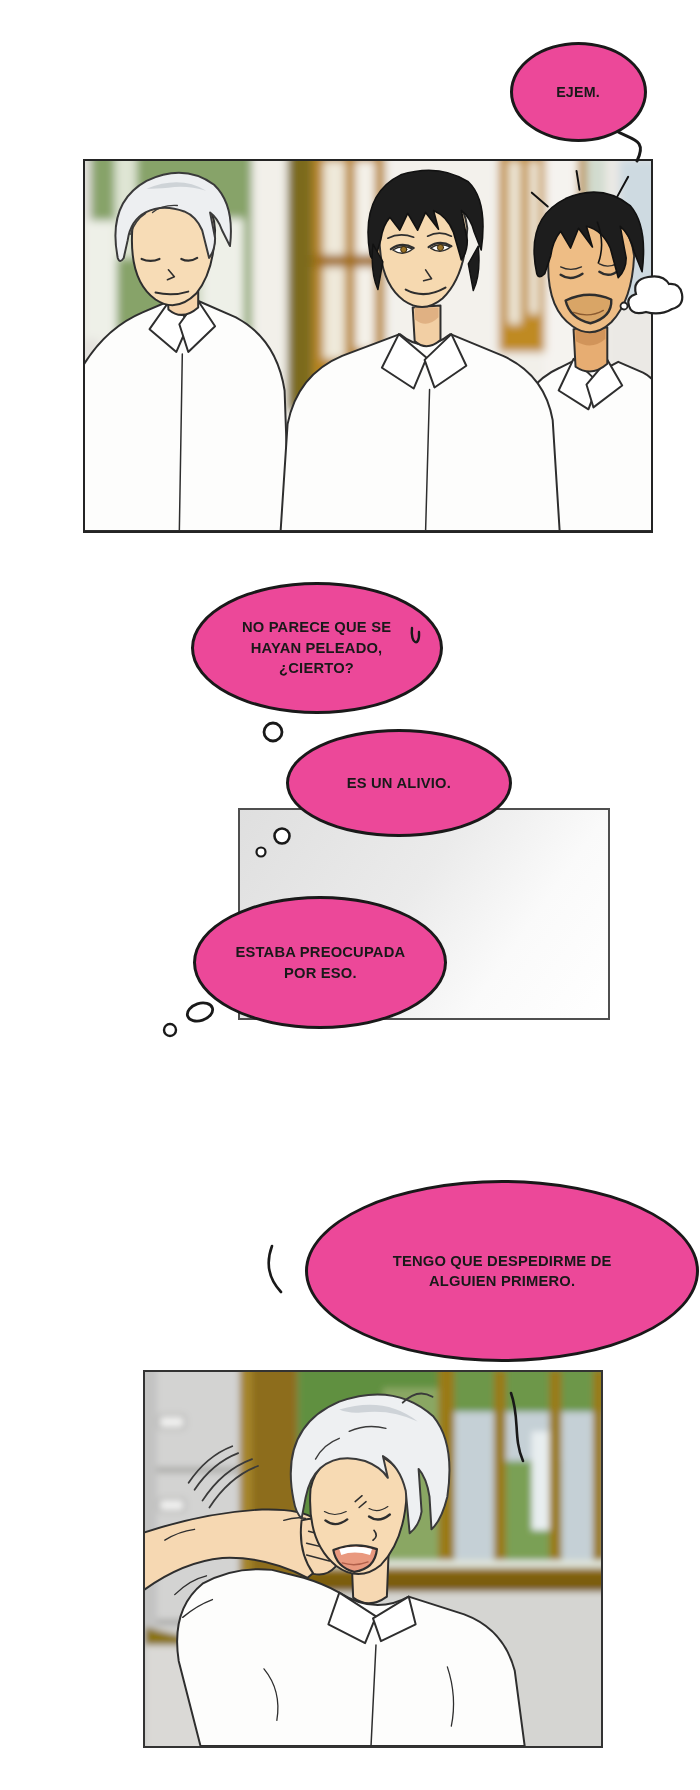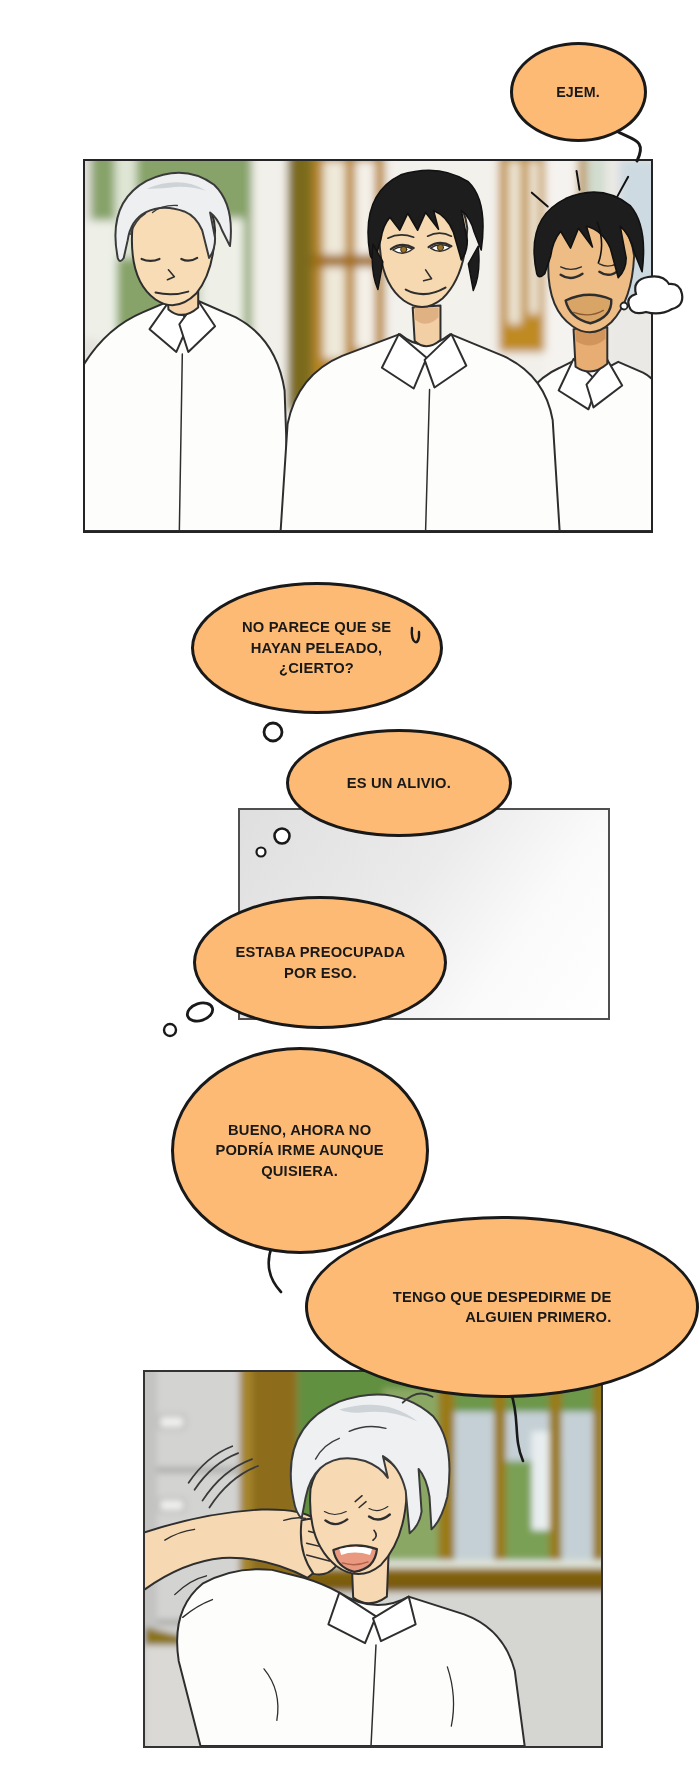--- a/index.html
+++ b/index.html
@@ -5,32 +5,32 @@
   html,body{margin:0;padding:0;background:#ffffff;}
   .page{position:relative;width:700px;height:1790px;background:#ffffff;overflow:hidden;
         font-family:"Liberation Sans",sans-serif;}
   .panel{position:absolute;box-sizing:border-box;z-index:1;overflow:hidden;}
   .panel svg{display:block;width:100%;height:100%;}
   #panel1{left:83px;top:159px;width:570px;height:374px;border:2px solid #242424;background:#f1efe9;}
   #panel-gray{left:238px;top:808px;width:372px;height:212px;border:2px solid #4f4f4f;
               background:linear-gradient(125deg,#dfdfdf 0%,#ebebeb 45%,#fafafa 72%,#ffffff 100%);}
   #panel2{left:143px;top:1370px;width:460px;height:378px;border:2px solid #333333;background:#ece9e3;}
   .overlay{position:absolute;left:0;top:0;width:700px;height:1790px;z-index:5;pointer-events:none;}
-  .bubble{position:absolute;background:#fdba74;border:3px solid #191919;border-radius:50%;
+  .bubble{position:absolute;background:#ec4899;border:3px solid #191919;border-radius:50%;
           display:flex;align-items:center;justify-content:center;text-align:center;
           box-sizing:border-box;z-index:10;}
   .btext{font-weight:bold;font-size:15.5px;line-height:1.32;color:#191919;
          letter-spacing:.2px;transform:scaleX(.95);}
   #b-ejem{left:510px;top:42px;width:137px;height:100px;}
   #b-ejem .btext{font-size:15px;}
   #b-thought1{left:191px;top:582px;width:252px;height:132px;}
   #b-alivio{left:286px;top:729px;width:226px;height:108px;}
   #b-estaba{left:193px;top:896px;width:254px;height:133px;}
   #b-bueno{left:171px;top:1047px;width:258px;height:207px;z-index:11;}
-  #b-tengo{left:305px;top:1216px;width:394px;height:182px;text-align:right;}
+  #b-tengo{left:305px;top:1180px;width:394px;height:182px;}
   .u-doodle{position:absolute;right:16px;top:40px;width:16px;height:30px;}
 </style>
 </head>
 <body>
 
 <div class="page">
 
   <div class="panel" id="panel1">
     <svg viewBox="0 0 570 374" preserveAspectRatio="none">
       <defs>
@@ -259,21 +259,14 @@
     </div>
   </div>
 
   <div class="bubble" id="b-tengo">
     <div class="btext">
       <div>TENGO QUE DESPEDIRME DE</div>
       <div>ALGUIEN PRIMERO.</div>
     </div>
   </div>
 
-  <div class="bubble" id="b-bueno">
-    <div class="btext">
-      <div>BUENO, AHORA NO</div>
-      <div>PODRÍA IRME AUNQUE</div>
-      <div>QUISIERA.</div>
-    </div>
-  </div>
 
 </div>
 
 </body></html>

